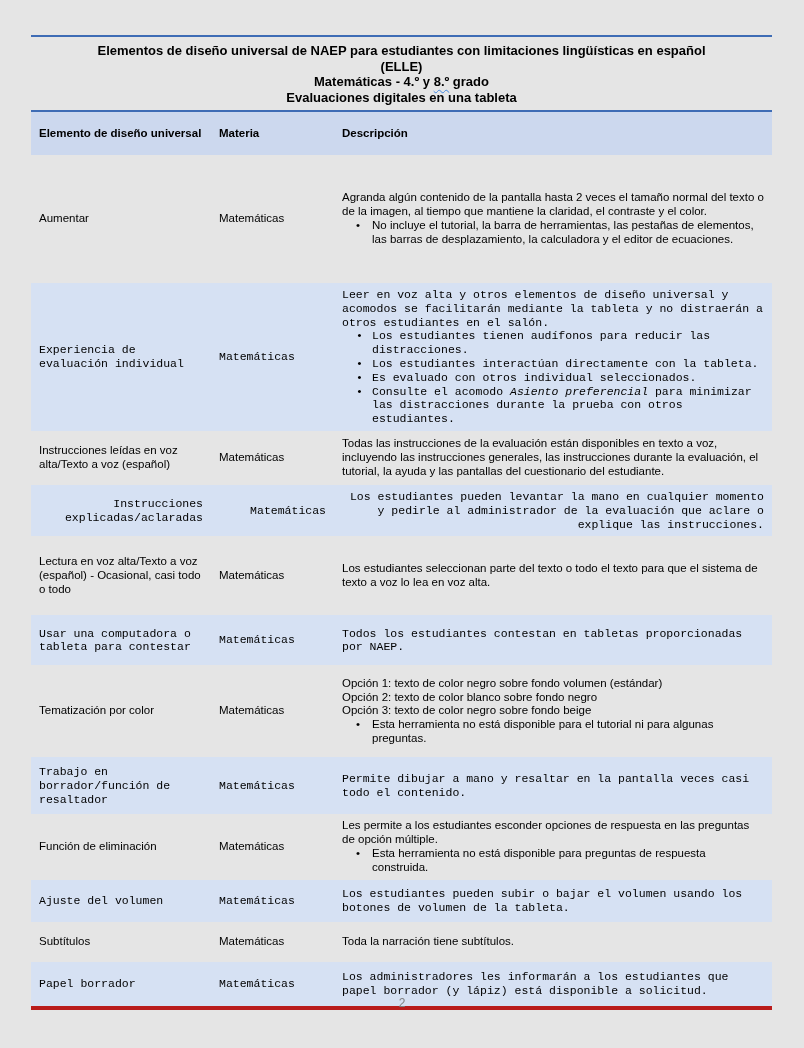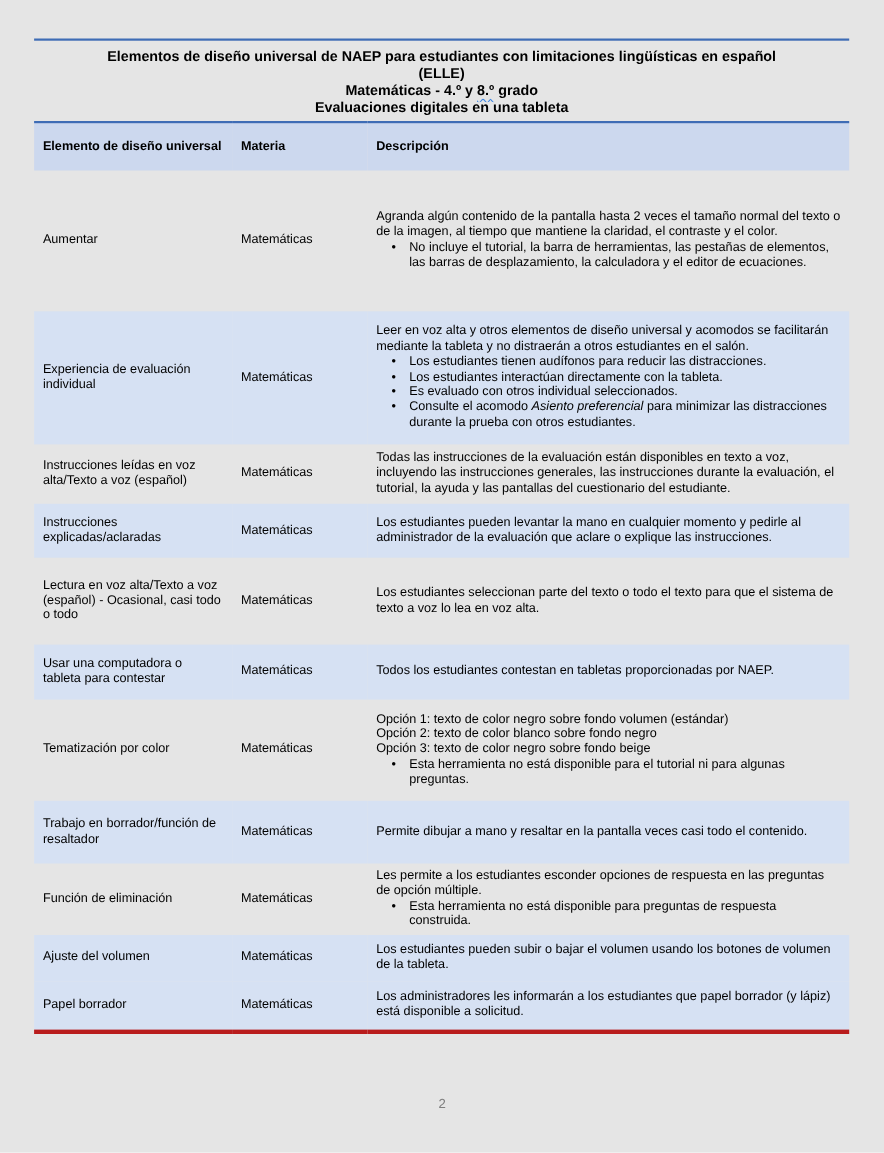--- a/index.html
+++ b/index.html
@@ -43,21 +43,21 @@
     text-align:left;
     vertical-align:middle;
     padding:4px 8px;
   }
   table.udl td{
     font-size:11.5px;
     line-height:13.8px;
     vertical-align:middle;
     padding:5px 8px;
   }
-  table.udl tr.shaded td{background:#d6e1f3;}
+  table.udl tr.shaded td{background:#d6e1f3;font-family:Liberation Mono, monospace;}
   td p{margin:0;}
   td ul{margin:0;padding:0 0 0 14px;list-style:none;}
   td li{position:relative;padding-left:16px;}
   td li::before{content:"\2022";position:absolute;left:0;top:0;}
   .page-number{
     position:absolute;
     top:996px;left:0;width:804px;
     text-align:center;
     font-size:12px;
     color:#7f7f7f;
@@ -113,21 +113,21 @@
               </ul>
             </td>
           </tr>
           <tr style="height: 54px;">
             <td>Instrucciones leídas en voz alta/Texto a voz (español)</td>
             <td>Matemáticas</td>
             <td>
               <p><span>Todas las instrucciones de la evaluación están disponibles en texto a voz, incluyendo las instrucciones generales, las instrucciones durante la evaluación, el tutorial, la ayuda y las pantallas del cuestionario del estudiante.</span></p>
             </td>
           </tr>
-          <tr class="shaded" style="height: 49px;">
+          <tr class="shaded" style="height: 49px; text-align: right;">
             <td>Instrucciones explicadas/aclaradas</td>
             <td>Matemáticas</td>
             <td>
               <p><span>Los estudiantes pueden levantar la mano en cualquier momento y pedirle al administrador de la evaluación que aclare o explique las instrucciones.</span></p>
             </td>
           </tr>
           <tr style="height: 79px;">
             <td>Lectura en voz alta/Texto a voz (español) - Ocasional, casi todo o todo</td>
             <td>Matemáticas</td>
             <td>
@@ -170,20 +170,27 @@
               </ul>
             </td>
           </tr>
           <tr class="shaded" style="height: 42px;">
             <td>Ajuste del volumen</td>
             <td>Matemáticas</td>
             <td>
               <p><span>Los estudiantes pueden subir o bajar el volumen usando los botones de volumen de la tableta.</span></p>
             </td>
           </tr>
+          <tr style="height: 40px;">
+            <td>Subtítulos</td>
+            <td>Matemáticas</td>
+            <td>
+              <p><span>Toda la narración tiene subtítulos.</span></p>
+            </td>
+          </tr>
           <tr class="shaded" style="height: 46px;">
             <td>Papel borrador</td>
             <td>Matemáticas</td>
             <td>
               <p><span>Los administradores les informarán a los estudiantes que papel borrador (y lápiz) está disponible a solicitud.</span></p>
             </td>
           </tr>
         </tbody>
     </table>
 

